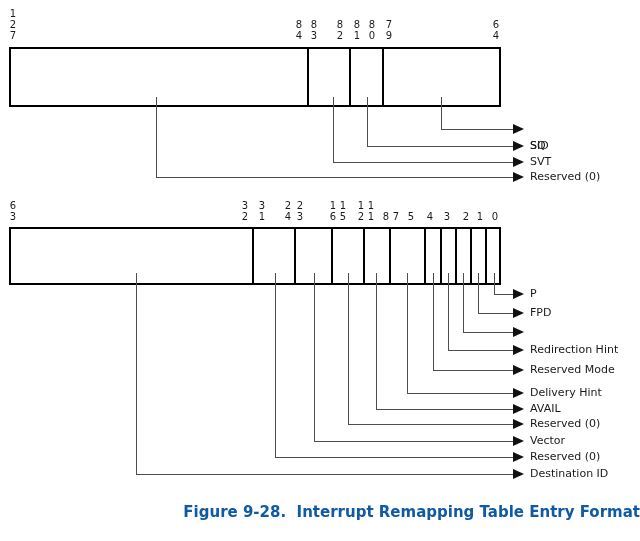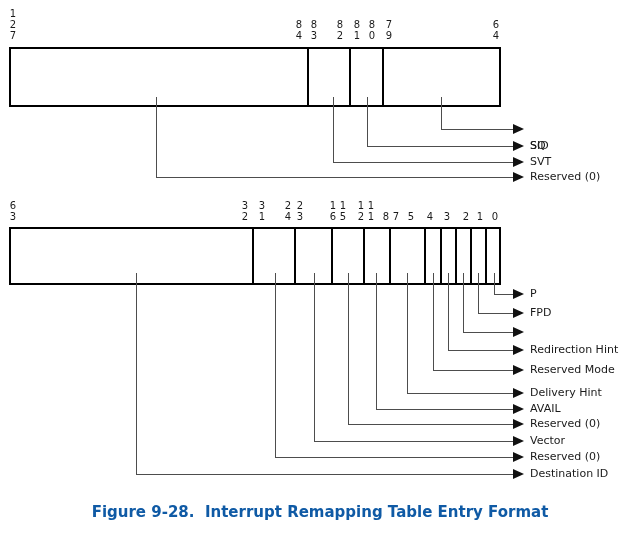--- a/index.html
+++ b/index.html
@@ -9,21 +9,21 @@
   .divider{position:absolute;width:2px;background:#000;}
   .bitlabel{position:absolute;font-size:10px;line-height:11px;color:#1a1a1a;
             white-space:pre-line;text-align:center;transform:translateX(-50%);}
   .bl-top{bottom:500px;}
   .bl-bot{bottom:319px;}
   .vline{position:absolute;width:1px;background:#4d4d4d;}
   .hline{position:absolute;height:1px;background:#4d4d4d;}
   .arrow{position:absolute;width:0;height:0;border-style:solid;
          border-width:5px 0 5px 11px;border-color:transparent transparent transparent #111;}
   .flabel{position:absolute;left:530px;font-size:11px;line-height:16px;color:#1a1a1a;white-space:nowrap;}
-  .caption{position:absolute;left:0;top:503px;width:640px;text-align:center;
+  .caption{position:absolute;left:0;top:503px;width:640px;text-align:right;
            font-weight:bold;font-size:15px;white-space:pre;}
 </style>
 </head>
 <body>
 
 <div id="page">
 
   <div class="box" style="left:9px;top:47px;width:492px;height:60px;"></div>
   <div class="divider" style="left:307px;top:47px;height:60px;"></div>
   <div class="divider" style="left:349px;top:47px;height:60px;"></div>

